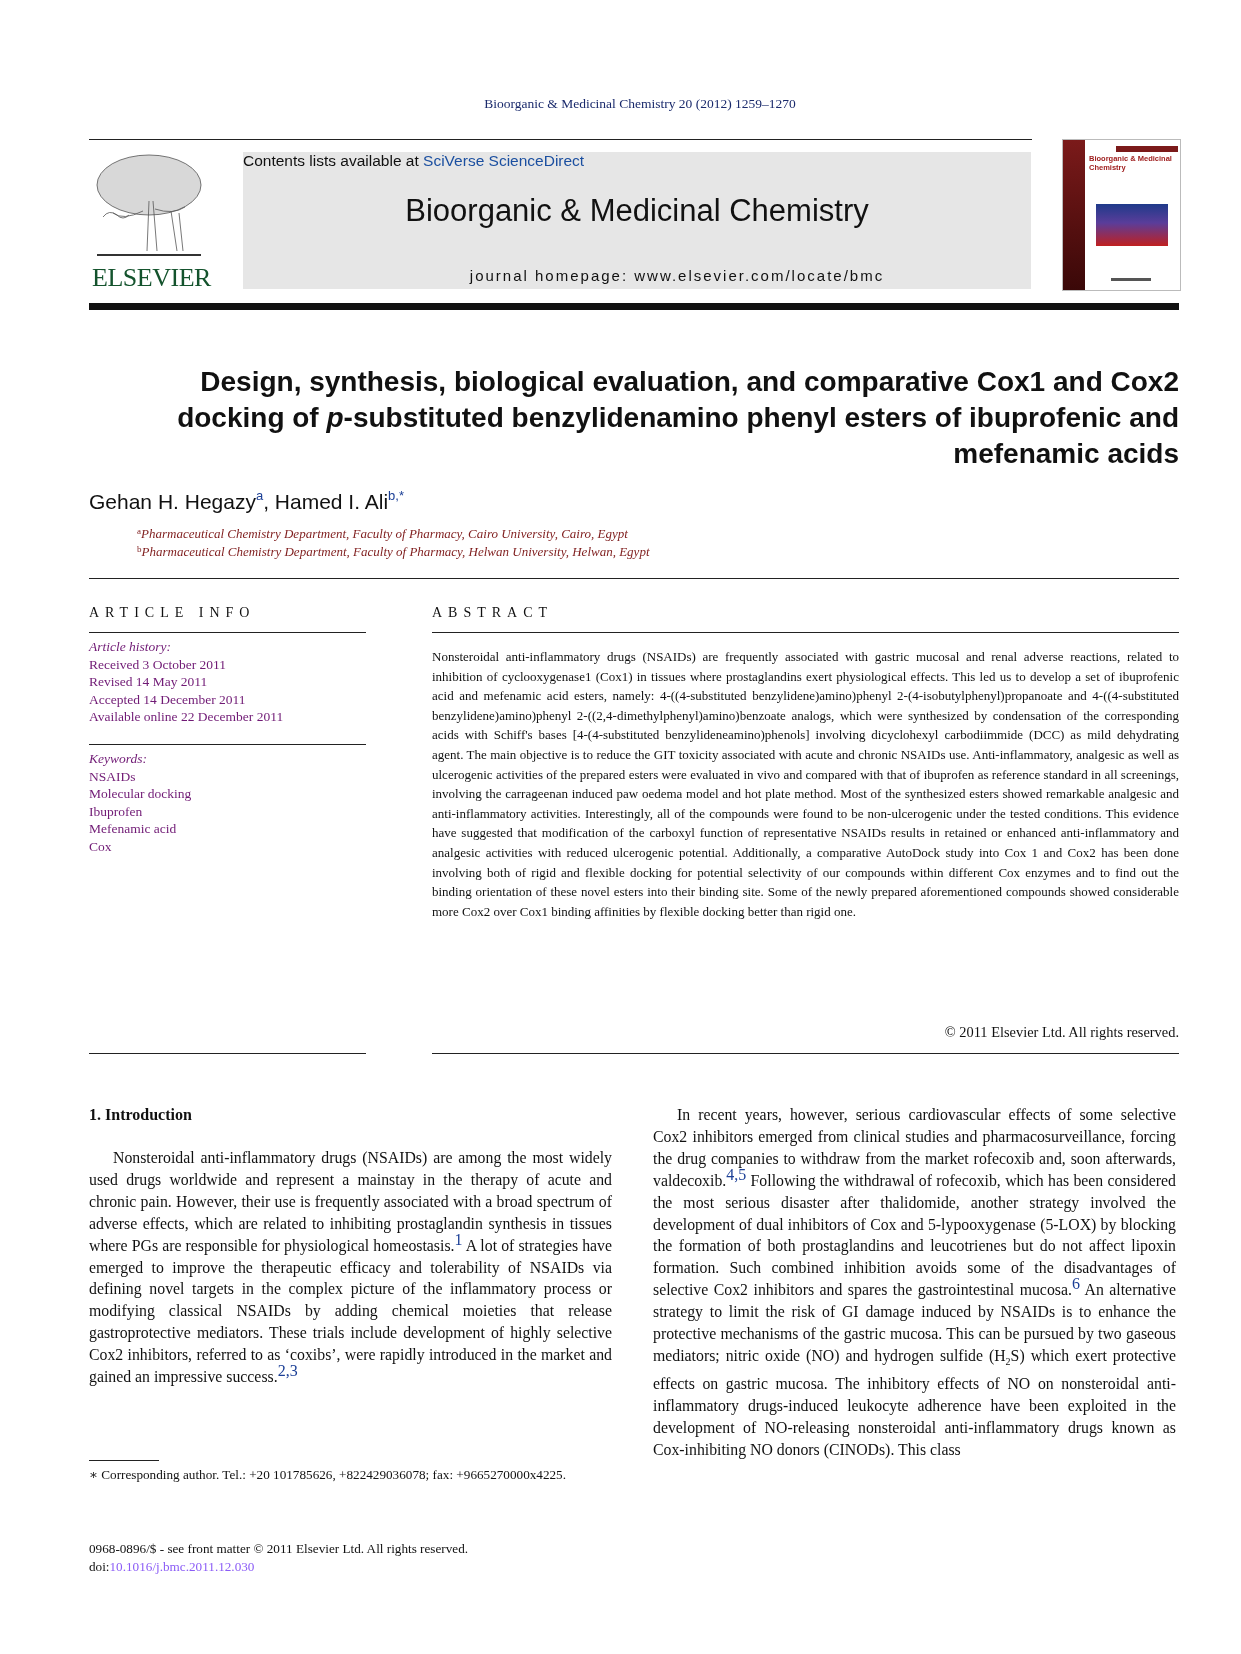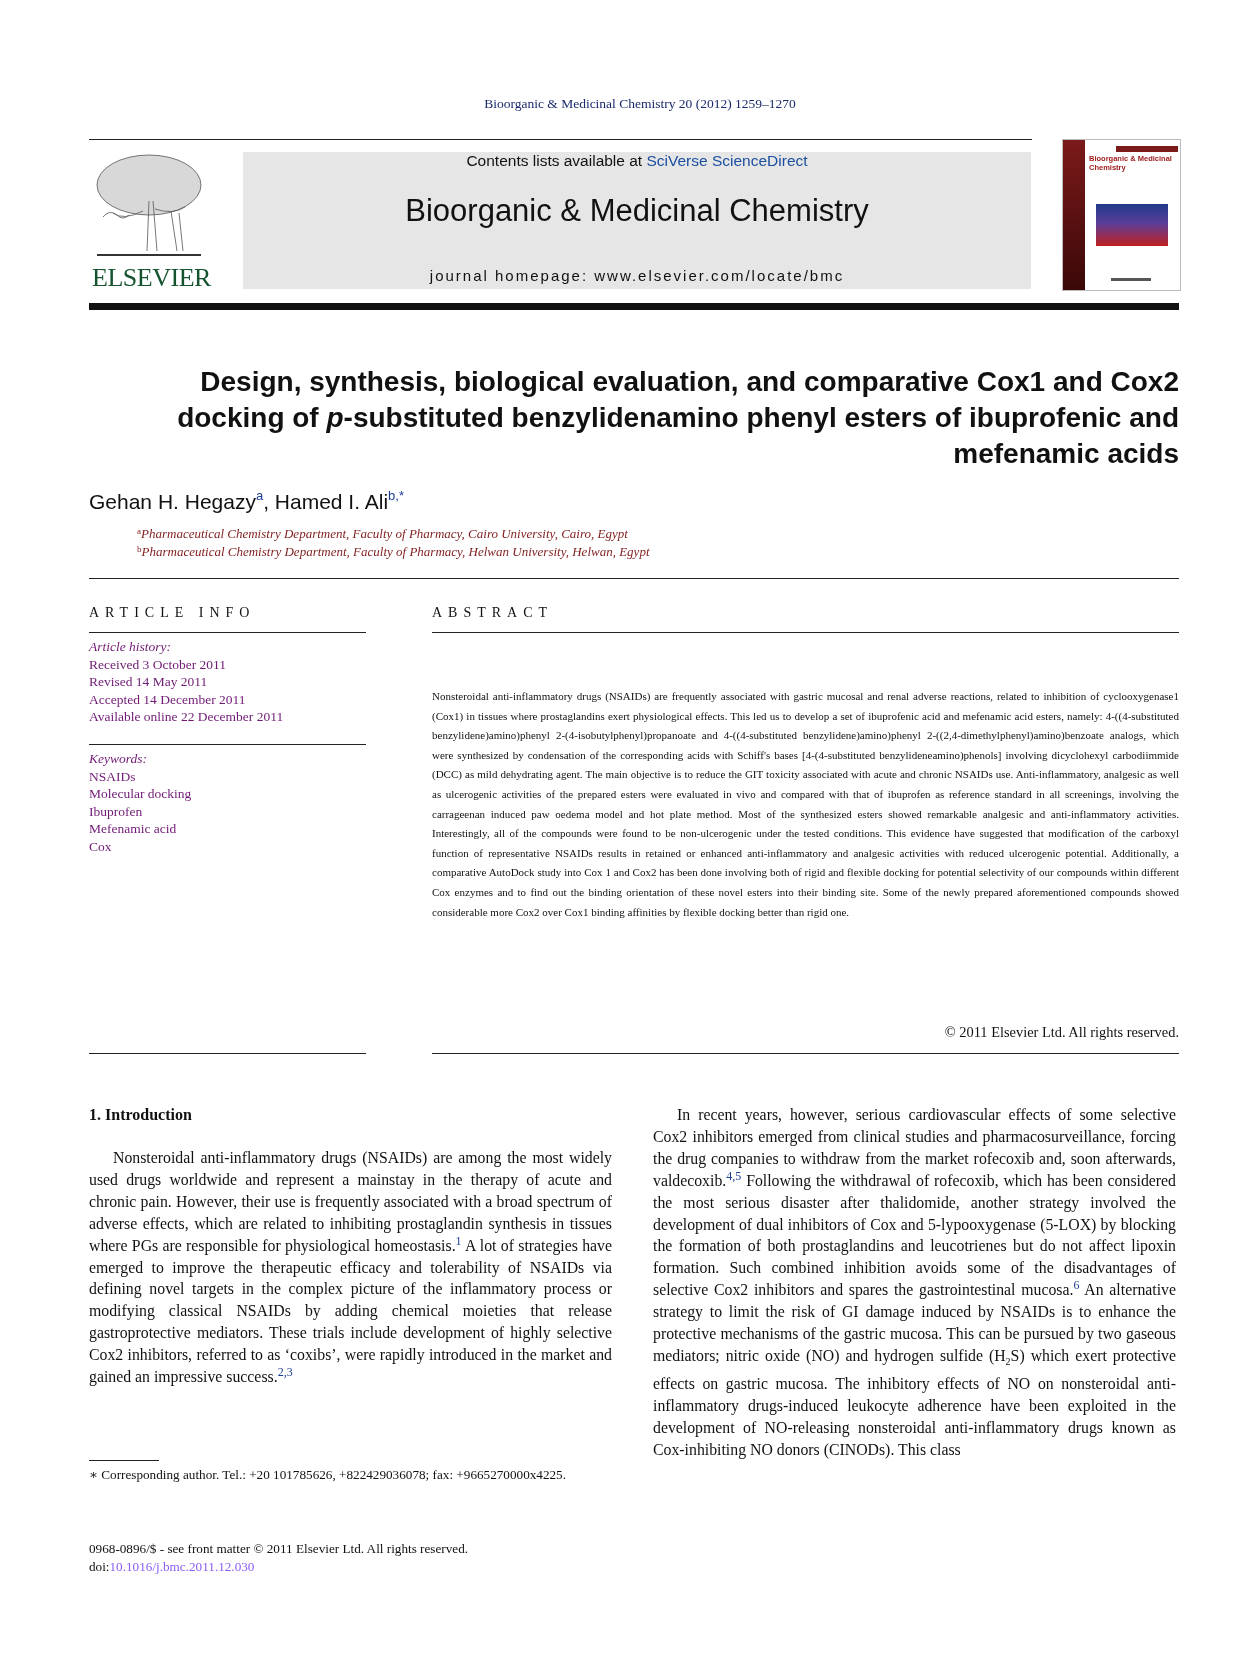--- a/index.html
+++ b/index.html
@@ -6,27 +6,27 @@
   body { width: 1241px; height: 1654px; position: relative; overflow: hidden;
          font-family: "Liberation Serif", "DejaVu Serif", serif; color: #111; }
   .abs { position: absolute; }
   .citation { left: 0; width: 1280px; top: 96px; text-align: center; font-size: 13.5px; color: #1a2a6c; }
   .rule-top { left: 89px; top: 139px; width: 943px; height: 1px; background: #222; }
   .logo-box { left: 89px; top: 151px; width: 125px; height: 140px; }
   .tree { position: absolute; left: 4px; top: 0; width: 112px; height: 112px; }
   .elsevier { position: absolute; left: 0; top: 112px; width: 125px; text-align: center;
               font-family: "Liberation Serif", serif; font-size: 26px; color: #14532d; letter-spacing: -0.5px; }
   .banner { left: 243px; top: 152px; width: 788px; height: 137px; background: #e6e6e6; }
-  .contents { position: absolute; left: 0; width: 100%; top: 0; text-align: center;
+  .contents { position: absolute; left: 0; width: 100%; top: 0; text-align: left;
               font-family: "Liberation Sans", sans-serif; font-size: 15.5px; color: #111; }
   .contents a { color: #1b4fa0; text-decoration: none; }
   .jtitle { position: absolute; left: 0; width: 100%; top: 41px; text-align: center;
             font-family: "Liberation Sans", sans-serif; font-size: 31px; color: #111; }
   .homepage { position: absolute; left: 0; width: 100%; top: 115px; text-align: center;
-              font-family: "Liberation Sans", sans-serif; font-size: 15px; letter-spacing: 2px; color: #111; }
+              font-family: "Liberation Sans", sans-serif; font-size: 15px; letter-spacing: 2px; color: #111; padding-left: 40px; }
   .cover { left: 1062px; top: 139px; width: 117px; height: 150px; border: 1px solid #bbb; background: #fff; overflow: hidden; }
   .cover .spine { position: absolute; left: 0; top: 0; width: 22px; height: 100%; background: linear-gradient(#7b1a1a, #3a0808); }
   .cover .topbar { position: absolute; left: 53px; top: 6px; width: 62px; height: 6px; background: #7b1a1a; }
   .cover .ct { position: absolute; left: 26px; top: 14px; width: 88px; font-family: "Liberation Sans", sans-serif;
                font-size: 7.5px; font-weight: bold; color: #a02020; line-height: 9px; }
   .cover .img { position: absolute; left: 33px; top: 64px; width: 72px; height: 42px;
                 background: linear-gradient(180deg, #1f3a8a 0%, #5a3d9a 45%, #c02020 100%); }
   .cover .foot { position: absolute; left: 48px; top: 138px; width: 40px; height: 3px; background: #555; }
   .rule-thick { left: 89px; top: 303px; width: 1090px; height: 7px; background: #111; }
 
@@ -38,26 +38,26 @@
   .aff { left: 89px; font-family: "Liberation Serif", serif; font-style: italic; font-size: 13px; color: #7f1d1d; margin-left: 48px; }
   .aff sup { font-style: normal; font-size: 9px; vertical-align: 4px; }
   .aff1 { top: 526px; } .aff2 { top: 544px; }
   .rule-mid { left: 89px; top: 578px; width: 1090px; height: 1px; background: #222; }
 
   .sec-label { top: 605px; font-family: "Liberation Serif", serif; font-size: 14px; letter-spacing: 6px; color: #111; }
   .info-rule { left: 89px; width: 277px; height: 1px; background: #222; }
   .info-text { left: 89px; width: 280px; font-size: 13.5px; line-height: 17.6px; color: #701a75; }
   .info-text .lbl { font-style: italic; }
   .abs-rule { left: 432px; width: 747px; height: 1px; background: #222; }
-  .abstract { left: 432px; top: 647px; width: 747px; font-size: 11px; line-height: 19.6px; text-align: justify; color: #111; margin-top: 40px; }
+  .abstract { left: 432px; top: 647px; width: 747px; font-size: 13px; line-height: 19.6px; text-align: justify; color: #111; }
   .copyright { left: 432px; top: 1024px; width: 747px; text-align: right; font-size: 14.4px; }
 
   .col { width: 523px; font-size: 15.8px; line-height: 21.9px; text-align: justify; color: #111; }
   .col p { margin: 0; text-indent: 24px; }
-  .col sup { font-size: 12px; color: #1b3f96; vertical-align: 6px; line-height: 0; }
+  .col sup { font-size: 16px; color: #1b3f96; vertical-align: 6px; line-height: 0; }
   .h1 { left: 89px; top: 1106px; font-family: "Liberation Serif", serif; font-weight: bold; font-size: 16px; }
   .left-col { left: 89px; top: 1147px; }
   .right-col { left: 653px; top: 1104px; }
   .fn-rule { left: 89px; top: 1460px; width: 70px; height: 1px; background: #222; }
   .footnote { left: 89px; top: 1466px; width: 523px; font-size: 13.2px; line-height: 17.5px; text-align: justify; }
   .footnote .lnk { color: #1b3f96; }
   .footnote .it { font-style: italic; }
   .front { left: 89px; top: 1540px; font-size: 13.2px; line-height: 17.5px; }
   .front .lnk { color: #8b5cf6; }
 </style>

